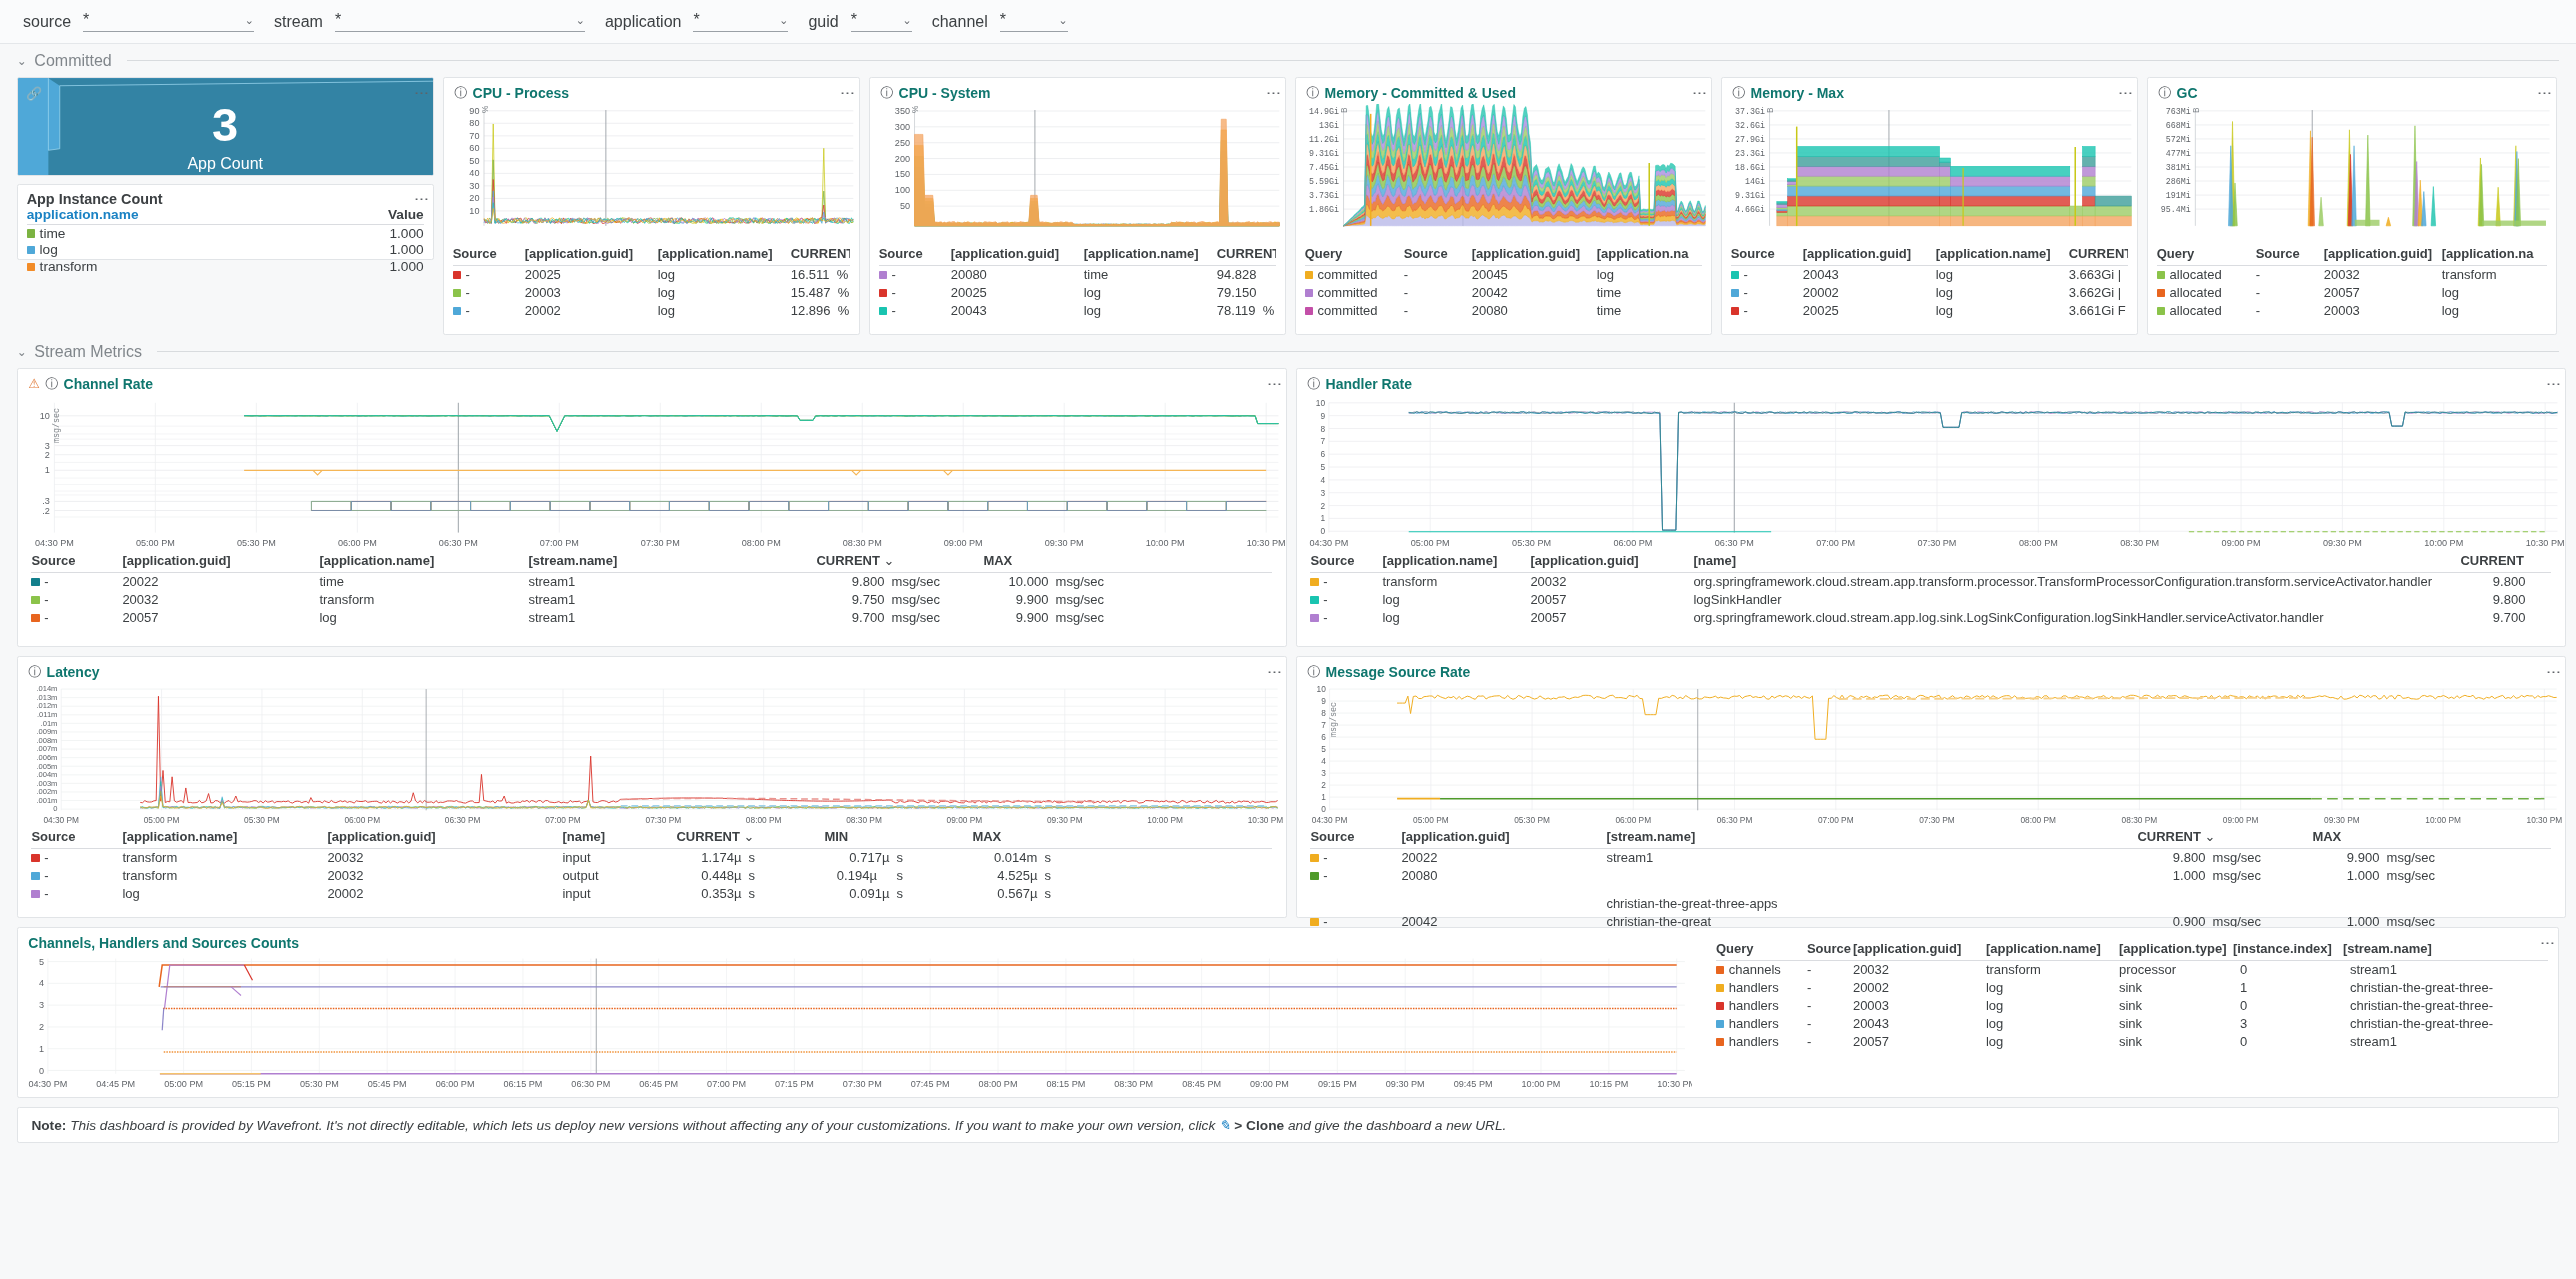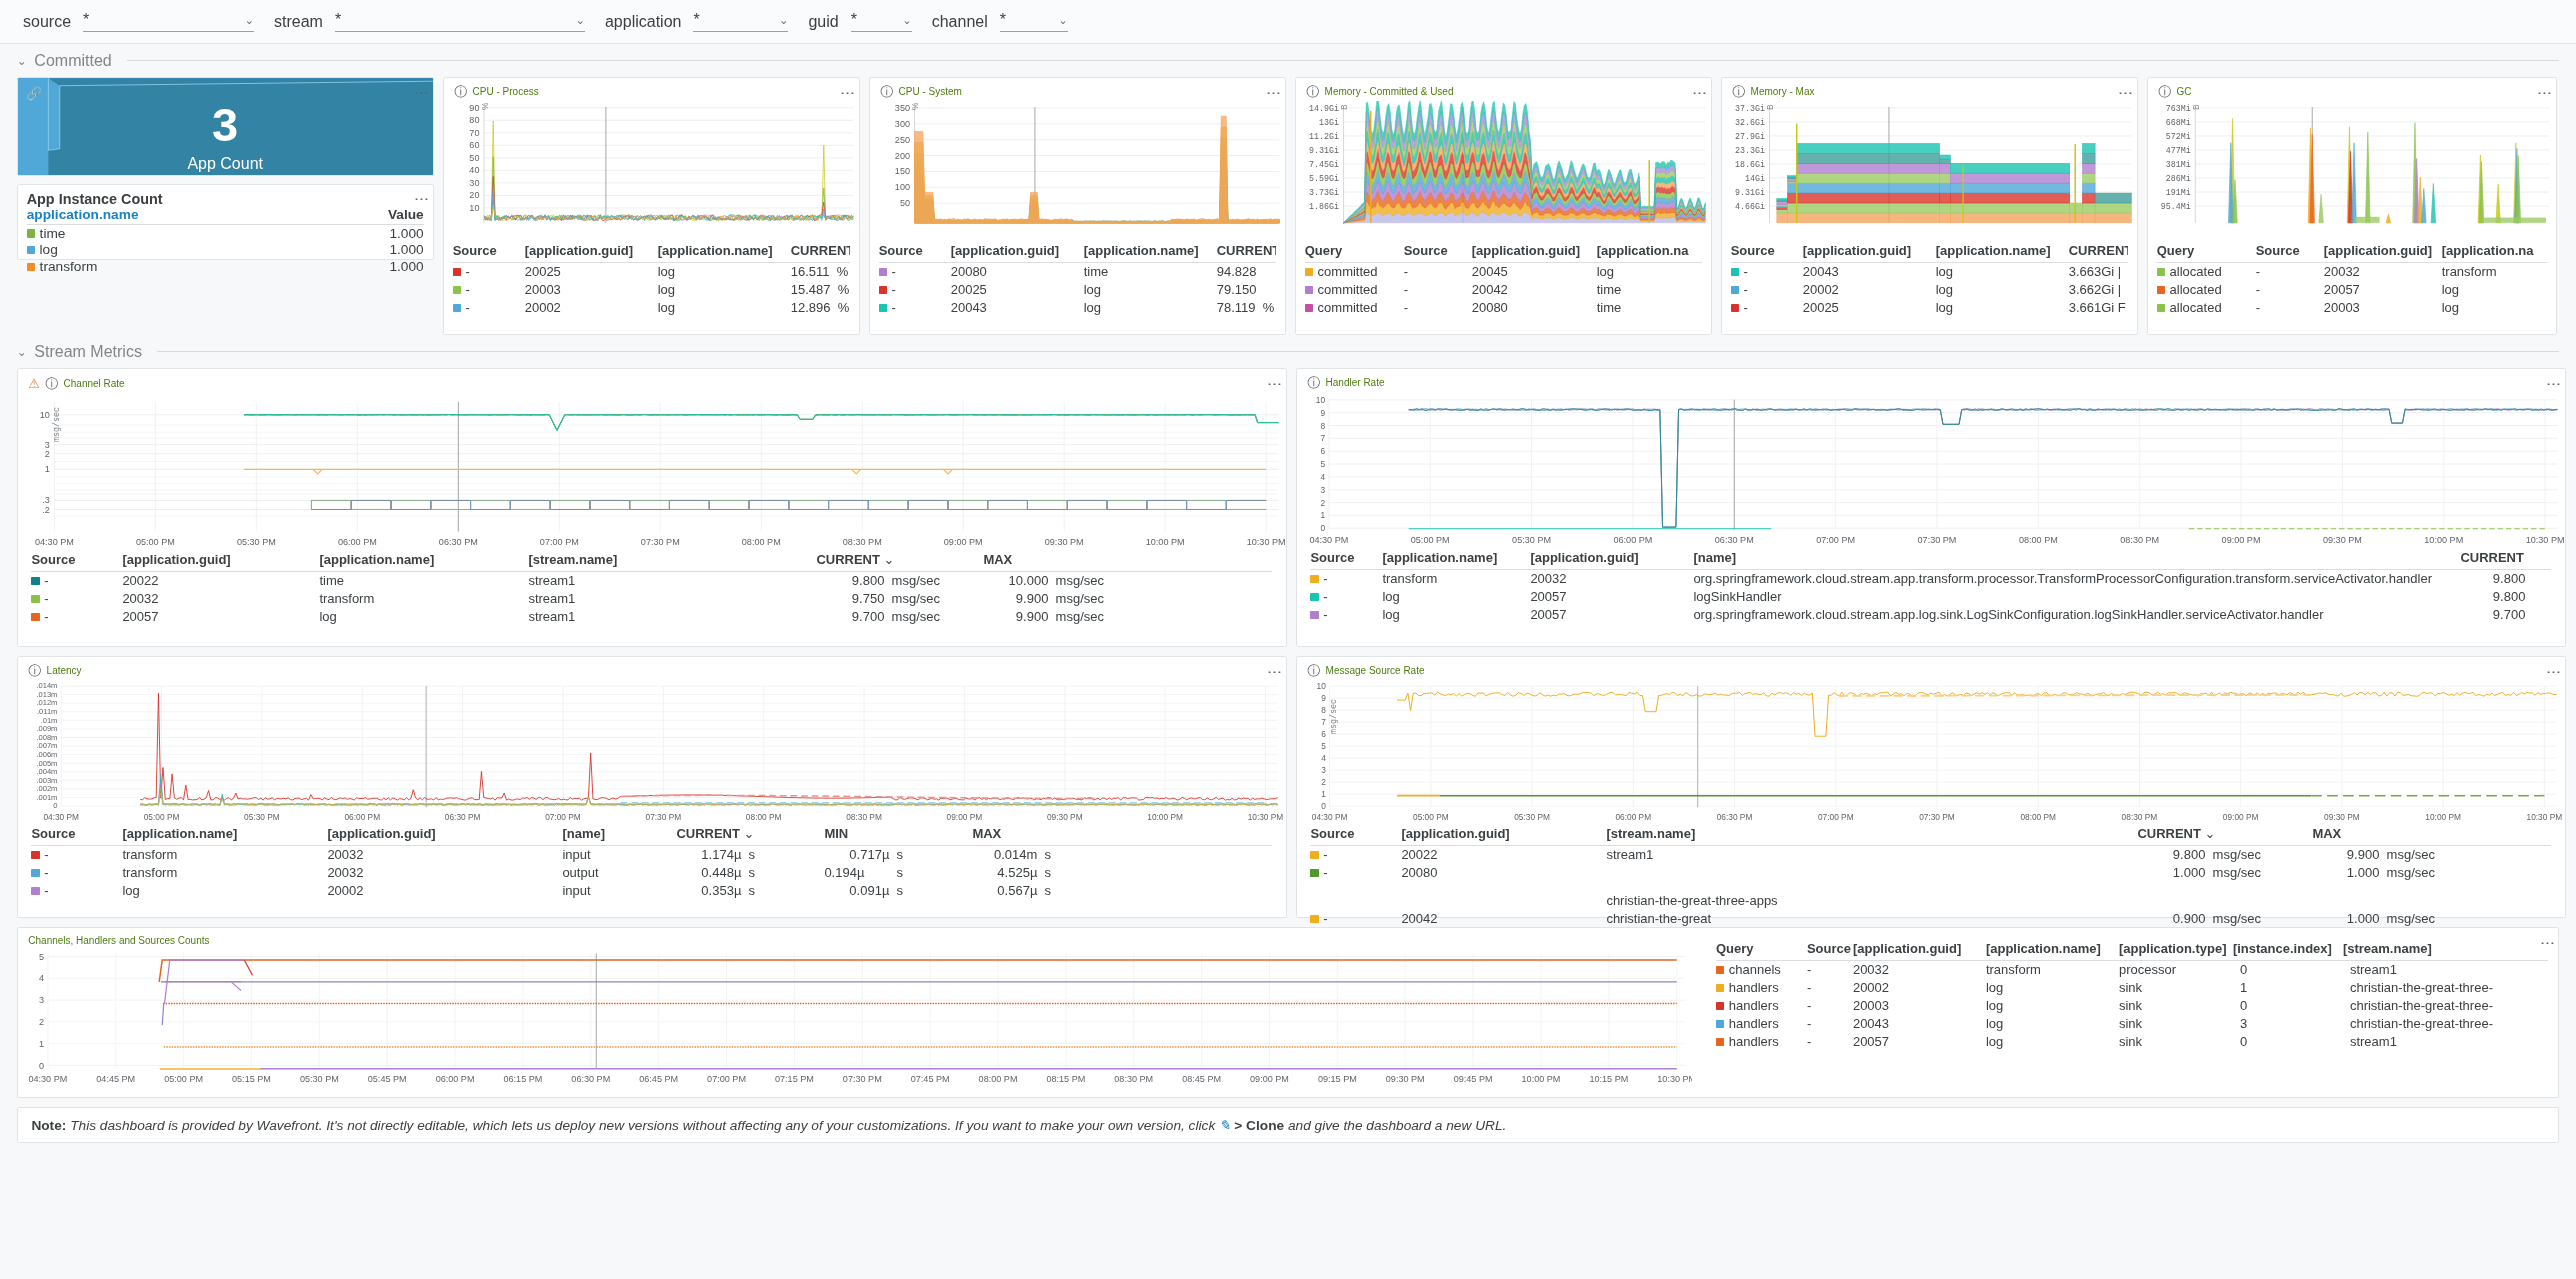--- a/index.html
+++ b/index.html
@@ -12,21 +12,21 @@
   .filter .fcar{font-size:11.4px;color:#5f6368;}
   .sect{display:flex;align-items:center;padding:0 16.7px;height:33px;}
   .sect .scar{font-size:12px;color:#80868b;margin-right:7.6px;}
   .sect .stitle{font-size:16px;color:#80868b;white-space:nowrap;}
   .sect .sline{flex:1;height:0.8px;background:#d8dbde;margin-left:15px;}
   .row{display:flex;gap:9px;padding:0 16.7px;}
   .panel{background:#fff;border:0.8px solid #e1e4e7;border-radius:2.3px;position:relative;}
   .phead{display:flex;align-items:center;padding:6.8px 10.6px 3px 10.6px;}
   .phead .ico{font-size:13px;color:#5f6368;margin-right:5.3px;line-height:1;}
   .phead .warn{color:#e07b39;font-size:13px;margin-right:5.3px;}
-  .phead .ptitle{font-size:10px;font-weight:normal;color:#4d7c0f;white-space:nowrap;}
+  .phead .ptitle{font-size:14px;font-weight:bold;color:#0f766e;white-space:nowrap;}
   .kebab{position:absolute;right:7.6px;top:7.6px;color:#5f6368;font-size:14.4px;letter-spacing:0;line-height:.55;writing-mode:vertical-rl;}
   .chartbox{position:relative;}
   .ptable{font-size:13px;width:100%;}
   .ptable .th{display:flex;font-weight:bold;color:#3c4043;padding:2.3px 0 3.8px 0;border-bottom:1.1px solid #dadce0;white-space:nowrap;overflow:hidden;}
   .ptable .tr{display:flex;color:#3c4043;padding:1.5px 0;white-space:nowrap;overflow:hidden;}
   .sw{width:8.3px;height:8.3px;display:inline-block;border-radius:0.8px;margin-right:4.6px;}
   .tw{overflow:hidden;}
   .bignum{font-size:47px;font-weight:bold;color:#fff;text-align:center;line-height:1;}
   .biglabel{font-size:16px;color:#fff;text-align:center;margin-top:6.8px;}
   .footer{margin:9px 16.7px 0 16.7px;background:#fff;border:0.8px solid #e1e4e7;border-radius:2.3px;padding:9px 13.7px;position:relative;}
@@ -916,21 +916,21 @@
             <span style="width:65px;flex:none;text-align:right">0.014m</span>
             <span style="width:83px;flex:none;">&nbsp;&nbsp;s</span>
           </div>
           <div class="tr">
             <span style="width:91px;flex:none;"><span class="sw" style="background:#4fa8d8"></span>-</span>
             <span style="width:205px;flex:none;">transform</span>
             <span style="width:235px;flex:none;">20032</span>
             <span style="width:114px;flex:none;">output</span>
             <span style="width:65px;flex:none;text-align:right">0.448µ</span>
             <span style="width:83px;flex:none;">&nbsp;&nbsp;s</span>
-            <span style="width:65px;flex:none;text-align:left">0.194µ</span>
+            <span style="width:65px;flex:none;text-align:center">0.194µ</span>
             <span style="width:83px;flex:none;">&nbsp;&nbsp;s</span>
             <span style="width:65px;flex:none;text-align:right">4.525µ</span>
             <span style="width:83px;flex:none;">&nbsp;&nbsp;s</span>
           </div>
           <div class="tr">
             <span style="width:91px;flex:none;"><span class="sw" style="background:#b07fd0"></span>-</span>
             <span style="width:205px;flex:none;">log</span>
             <span style="width:235px;flex:none;">20002</span>
             <span style="width:114px;flex:none;">input</span>
             <span style="width:65px;flex:none;text-align:right">0.353µ</span>

